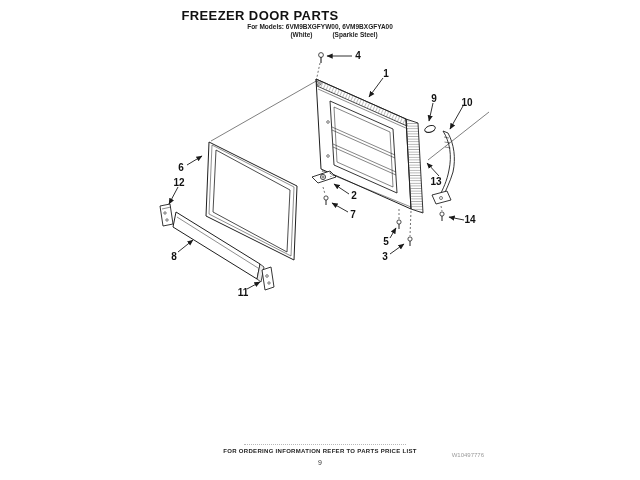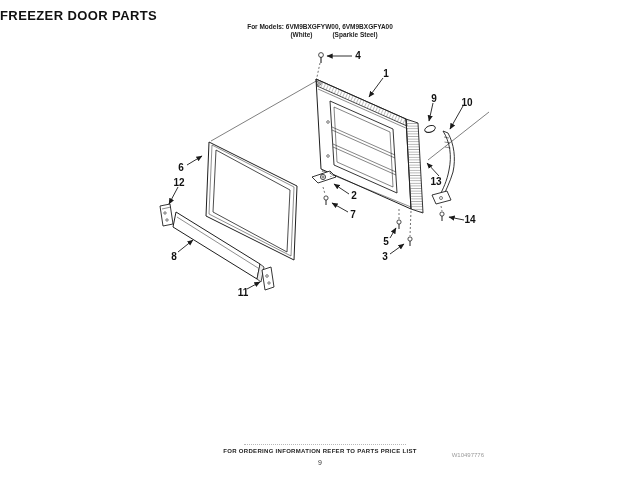--- a/index.html
+++ b/index.html
@@ -7,21 +7,21 @@
     width: 640px; height: 480px;
     background: #ffffff;
     font-family: "Liberation Sans", sans-serif;
     position: relative;
     overflow: hidden;
     color: #1f1f1f;
   }
   .page { position: absolute; inset: 0; }
   .title {
     position: absolute; top: 8px; left: 0; width: 520px;
-    text-align: left; font-size: 13px; font-weight: bold;
+    text-align: center; font-size: 13px; font-weight: bold;
     letter-spacing: 0.4px; color: #111;
   }
   .models {
     position: absolute; top: 23px; left: 0; width: 640px;
     text-align: center; font-size: 6.5px; font-weight: bold; color: #222;
   }
   .finishes {
     position: absolute; top: 31px; left: 14px; width: 640px;
     display: flex; justify-content: center; gap: 20px;
     font-size: 6.5px; font-weight: bold; color: #222;

